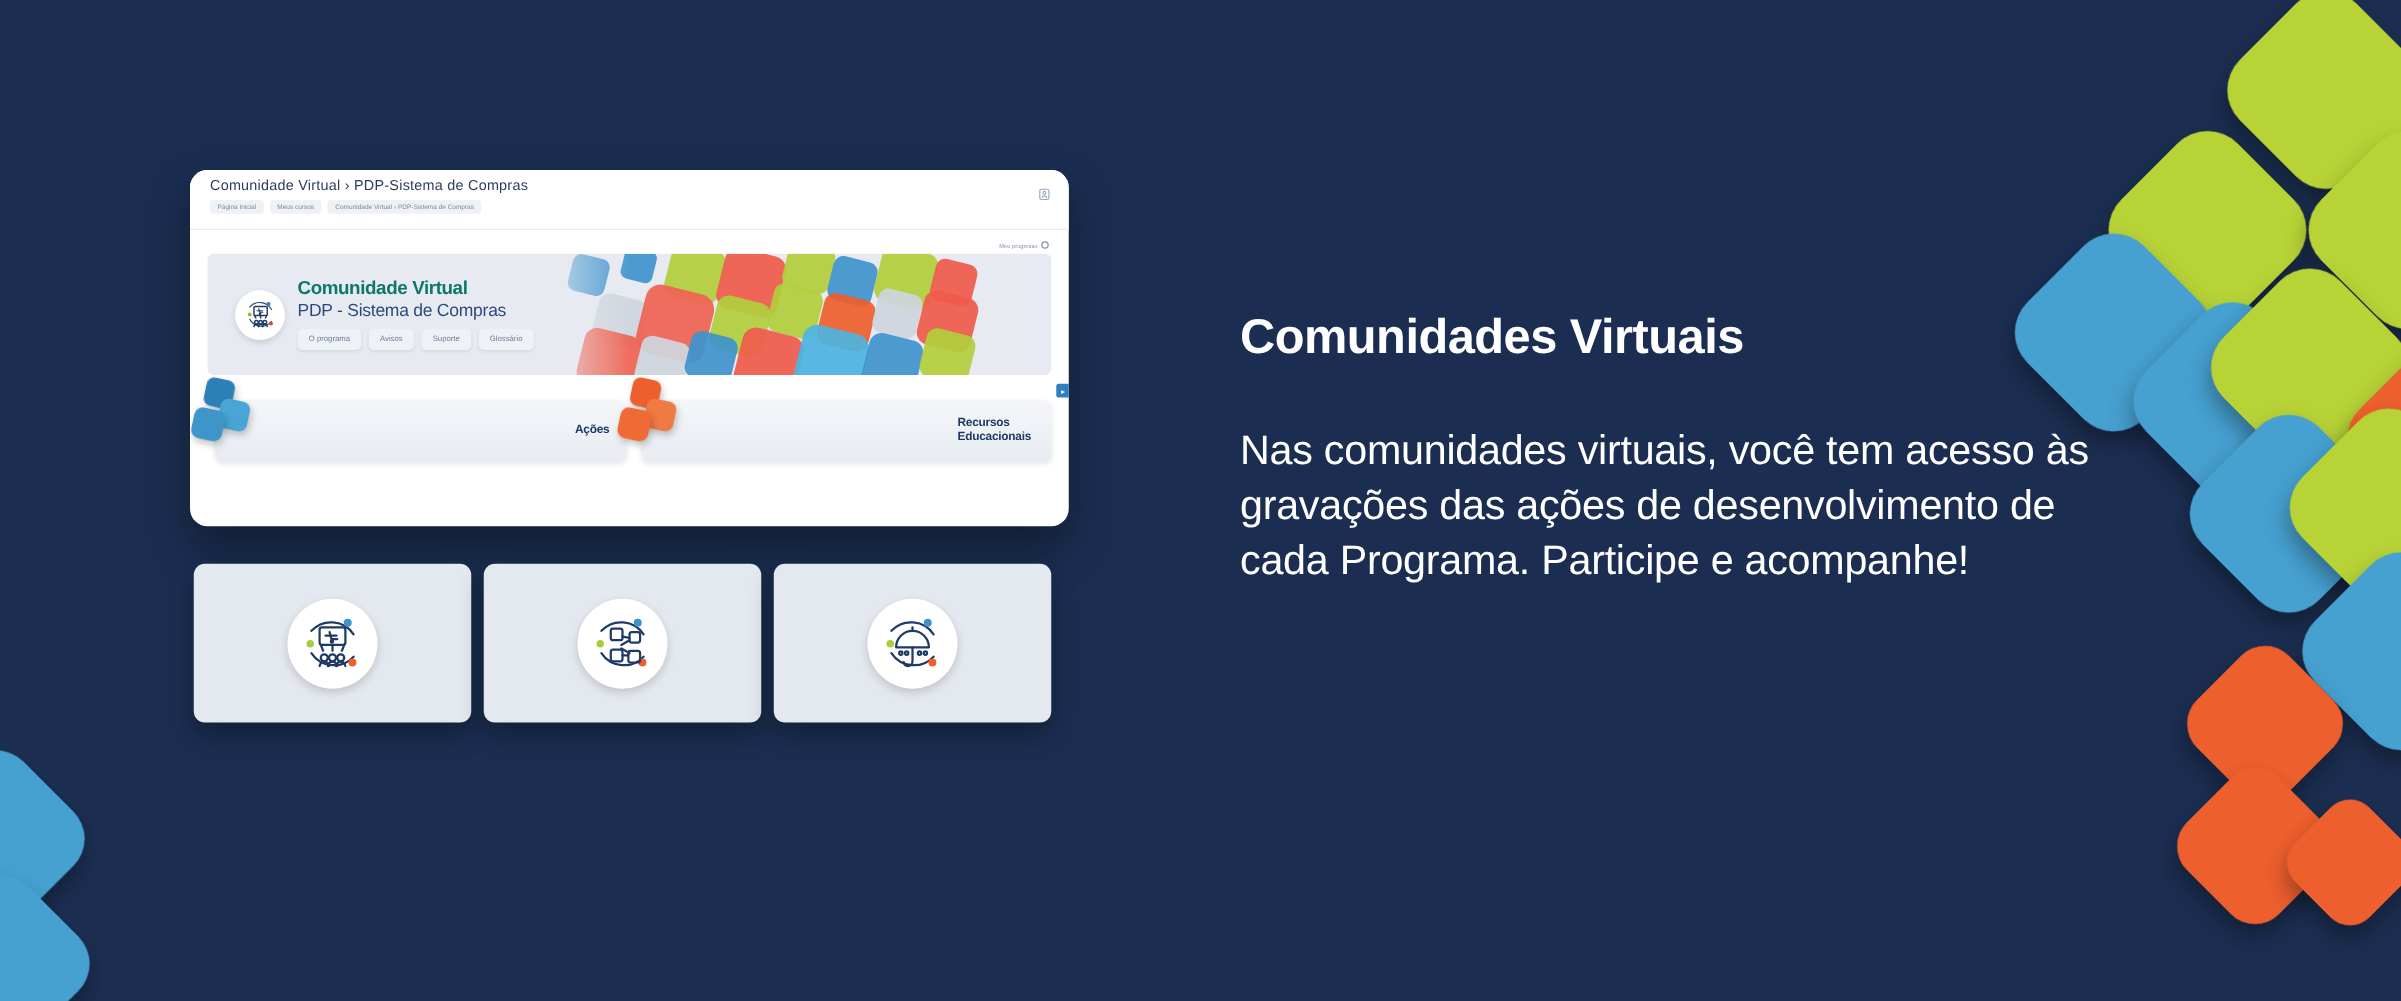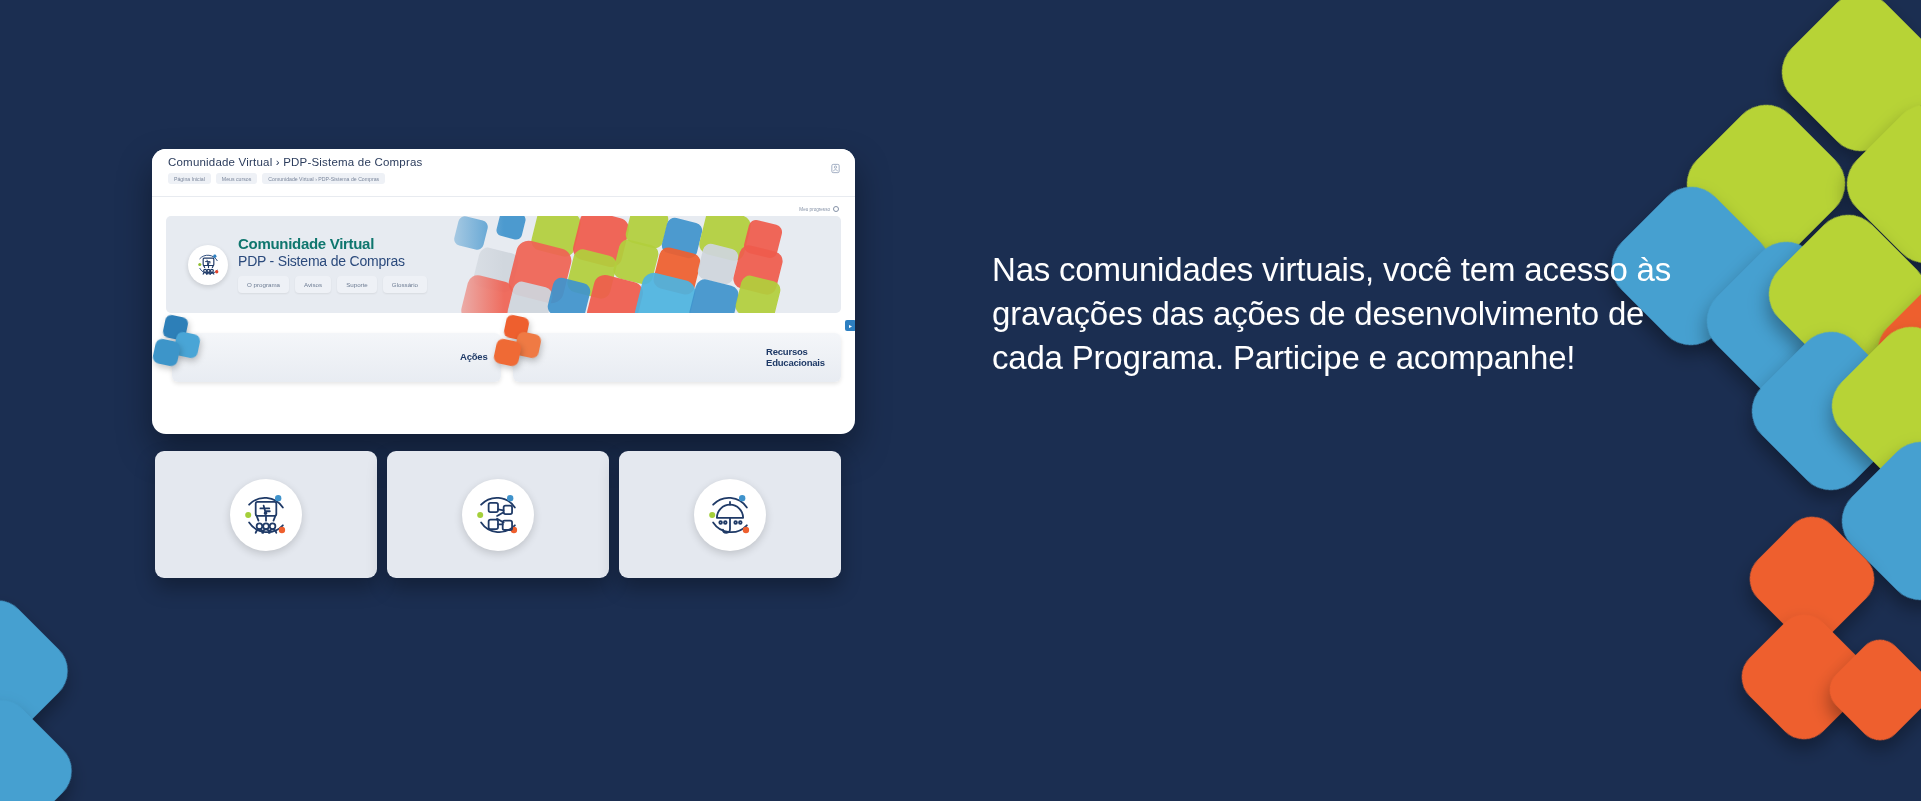--- a/index.html
+++ b/index.html
@@ -73,21 +73,21 @@
     font-size: 33px;
     line-height: 1.33;
     font-weight: 400;
     letter-spacing: -0.2px;
   }
 
   
   .browser {
     position: absolute;
     left: 152px;
-    top: 149px;
+    top: 136px;
     width: 703px;
     height: 285px;
     background: #ffffff;
     border-radius: 14px;
     box-shadow: 0 16px 34px rgba(0,0,0,.38);
     overflow: hidden;
     z-index: 4;
   }
 
   .bw-topbar {
@@ -506,14 +506,15 @@
           <circle cx="27" cy="40" r="1.4"></circle>
         <circle cx="38" cy="40" r="1.4"></circle>
           <circle cx="43" cy="40" r="1.4"></circle>
       </svg>
     </div>
   </div>
 
 </div>
 
 <div class="copy">
+  <h1>Comunidades Virtuais</h1>
   <p>Nas comunidades virtuais, você tem acesso às gravações das ações de desenvolvimento de cada Programa. Participe e acompanhe!</p>
 </div>
 
 </body></html>

